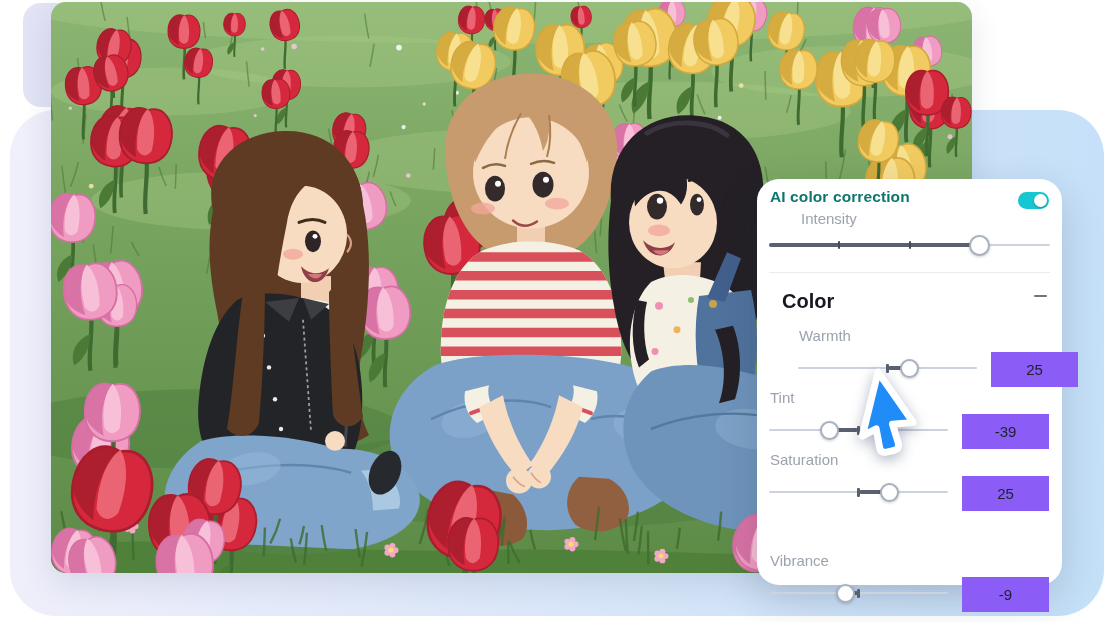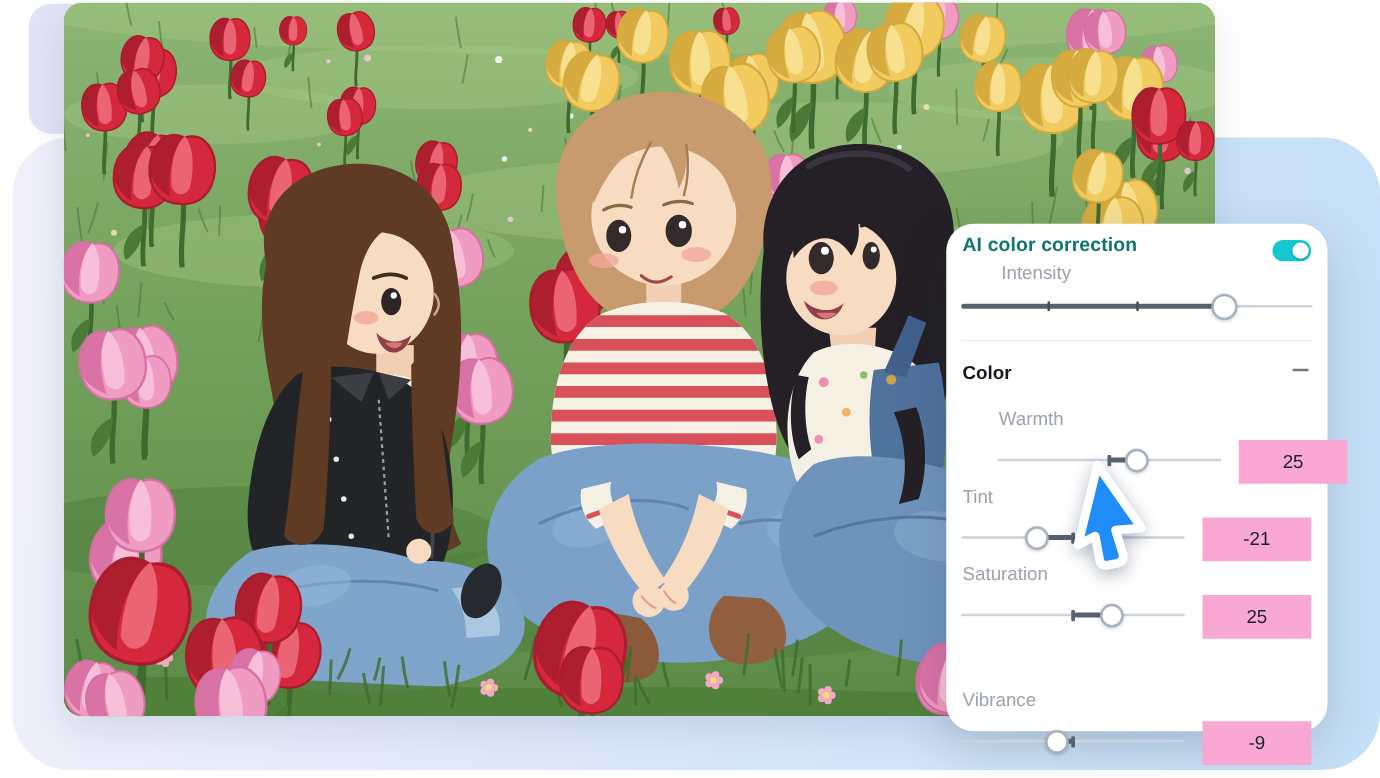--- a/index.html
+++ b/index.html
@@ -25,21 +25,21 @@
   .panel-title { position:absolute; left:13px; top:9px; font-size:15.5px;
                  font-weight:bold; color:#0f766e; letter-spacing:.1px; }
   .toggle { position:absolute; left:261px; top:13px; width:31px; height:17px;
             border-radius:9px; border:none; cursor:pointer; }
   .toggle .knob { position:absolute; right:2px; top:2px; width:13px; height:13px;
                   border-radius:50%; background:#fff;
                   box-shadow:0 1px 2px rgba(0,0,0,.25); }
   .dim-label { position:absolute; left:13px; font-size:15px; color:#9CA3AE;margin-left:31px; }
   .divider { position:absolute; left:12px; top:93px; width:281px; height:1px;
              background:#E9EBEF; }
-  .section-label { position:absolute; left:13px; top:111px; font-size:15px;
+  .section-label { position:absolute; left:25px; top:111px; font-size:20px;
                    font-weight:600; color:#15181E; }
   .collapse-btn { position:absolute; left:270px; top:102px; width:26px; height:20px;
                   background:none; border:none; cursor:pointer; }
   .collapse-btn .minus { display:block; margin:9px auto 0; width:13px; height:2px;
                          border-radius:1px; background:#6F7680; }
 
   .slider-wrap { position:absolute; height:18px; cursor:pointer; }
   .track { position:absolute; left:0; top:50%; margin-top:-1px; width:100%;
            height:2px; border-radius:2px; background:#CDD3DC; }
   .fill  { position:absolute; top:50%; margin-top:-1.75px; height:3.5px;
@@ -50,21 +50,21 @@
            border-radius:1px; background:#59616E; }
   .handle { position:absolute; top:50%; width:19px; height:19px;
             margin:-9.5px 0 0 -9.5px; background:#fff; border:2px solid #A8B1BE;
             border-radius:50%; box-shadow:0 1px 3px rgba(20,30,50,.22); }
   .handle.big { width:21px; height:21px; margin:-10.5px 0 0 -10.5px; }
 
   .crow { position:absolute; left:0; width:100%; height:62px; }
   .crow .clabel { position:absolute; left:13px; top:0; font-size:15px; color:#9CA3AE; }
   .crow .slider-wrap { left:12px; top:32px; width:179px; }
   .vbox { position:absolute; left:205px; top:25px; width:87px; height:35px;
-          border-radius:0; background:#f9a8d4; font-size:15px; color:#1E222B;
+          border-radius:0; background:#8b5cf6; font-size:15px; color:#1E222B;
           display:flex; align-items:center; justify-content:center; cursor:text; }
 
   .cursor-svg { position:absolute; left:853px; top:364px;
                 filter:drop-shadow(0 4px 7px rgba(20,40,80,.35)); }
 </style>
 </head>
 <body>
 
 <div class="stage">
 
@@ -1129,21 +1129,21 @@
           <div class="vbox">25</div>
         </div>
         <div class="crow" style="top: 210px;">
           <div class="clabel">Tint</div>
           <div class="slider-wrap">
             <div class="track"></div>
             <div class="fill" style="left:60.9px;width:28.6px"></div>
             <div class="ctick" style="left:88.3px"></div>
             <div class="handle" style="left:60.9px"></div>
           </div>
-          <div class="vbox">-21</div>
+          <div class="vbox">-39</div>
         </div>
         <div class="crow" style="top: 272px;">
           <div class="clabel">Saturation</div>
           <div class="slider-wrap">
             <div class="track"></div>
             <div class="fill" style="left:89.5px;width:31.3px"></div>
             <div class="ctick" style="left:88.3px"></div>
             <div class="handle" style="left:120.8px"></div>
           </div>
           <div class="vbox">25</div>

